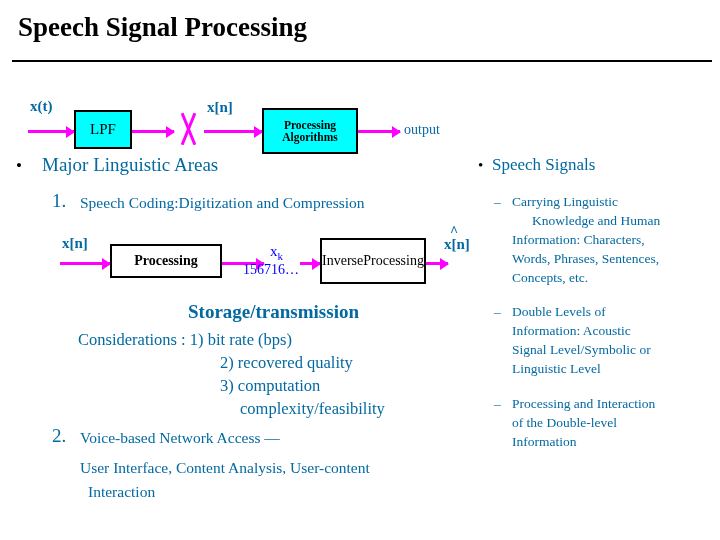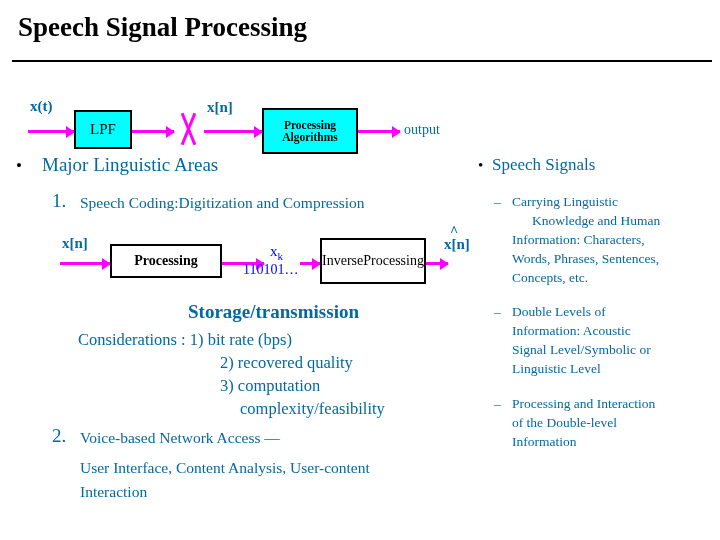--- a/index.html
+++ b/index.html
@@ -151,21 +151,21 @@
 
   <div class="box" style="left:110px; top:244px; width:112px; height:34px; font-size:14px; font-weight:bold;">
     <span>Processing</span>
   </div>
 
   <div class="arrow" style="left:222px; top:262px; width:42px;"></div>
 
   <div class="abs nowrap" style="left:270px; top:243px; font-size:15px; font-weight:normal; color:#0000ff;">
     <span>x</span><span style="font-size:11px; vertical-align:sub;">k</span>
   </div>
-  <div class="abs nowrap" style="left:243px; top:262px; font-size:14px; color:#0000ff;">110101…</div>
+  <div class="abs nowrap" style="left:243px; top:262px; font-size:14px; color:#0000ff;">156716…</div>
 
   <div class="arrow" style="left:300px; top:262px; width:20px;"></div>
 
   <div class="box" style="left:320px; top:238px; width:106px; height:46px; font-size:14px; flex-direction:row;">
     <span>Inverse</span>
     <span>Processing</span>
   </div>
 
   <div class="arrow" style="left:426px; top:262px; width:22px;"></div>
 
@@ -176,21 +176,21 @@
 
   <div class="abs nowrap" style="left:78px; top:330px; font-size:16.5px;">Considerations :  1) bit rate (bps)</div>
   <div class="abs nowrap" style="left:220px; top:353px; font-size:16.5px;">2) recovered quality</div>
   <div class="abs nowrap" style="left:220px; top:376px; font-size:16.5px;">3) computation</div>
   <div class="abs nowrap" style="left:240px; top:399px; font-size:16.5px;">complexity/feasibility</div>
 
   <div class="abs nowrap" style="left:52px; top:425px; font-size:19px;">2.</div>
   <div class="abs nowrap" style="left:80px; top:459px; font-size:15.5px;">User Interface, Content Analysis, User-content</div>
 
   <div class="abs nowrap" style="left:80px; top:429px; font-size:15.5px;">Voice-based Network Access —</div>
-  <div class="abs nowrap" style="left:80px; top:483px; font-size:15.5px;">Interaction</div>
+  <div class="abs nowrap" style="left:88px; top:483px; font-size:15.5px;">Interaction</div>
 
   <div class="bullet-dot" style="left:478px; top:158px; font-size:15px;">•</div>
   <div class="abs nowrap" style="left:492px; top:155px; font-size:17px;">Speech Signals</div>
 
   <div class="abs" style="left:494px; top:194px; font-size:13.5px;">–</div>
   <div class="abs nowrap" style="left:512px; top:194px; font-size:13.5px;">Carrying Linguistic</div>
   <div class="abs nowrap" style="left:512px; top:213px; font-size:13.5px;margin-left:20px;">Knowledge and Human</div>
   <div class="abs nowrap" style="left:512px; top:232px; font-size:13.5px;">Information: Characters,</div>
   <div class="abs nowrap" style="left:512px; top:251px; font-size:13.5px;">Words, Phrases, Sentences,</div>
   <div class="abs nowrap" style="left:512px; top:270px; font-size:13.5px;">Concepts, etc.</div>

